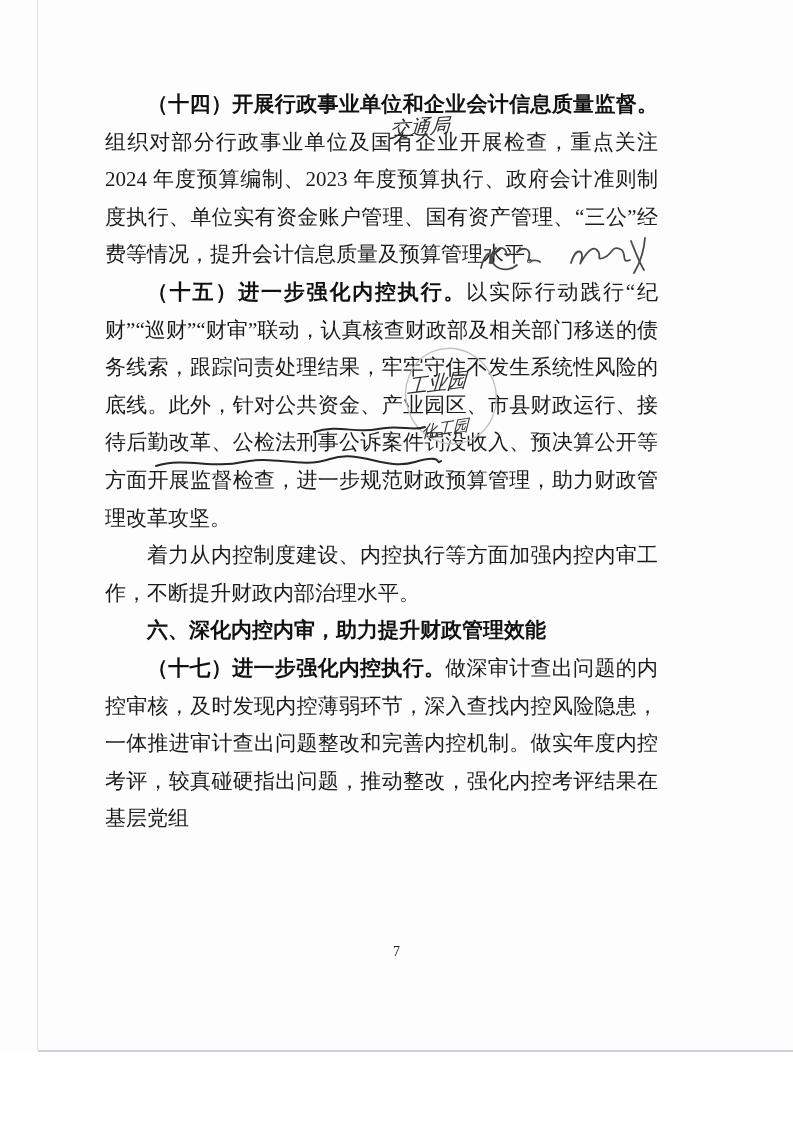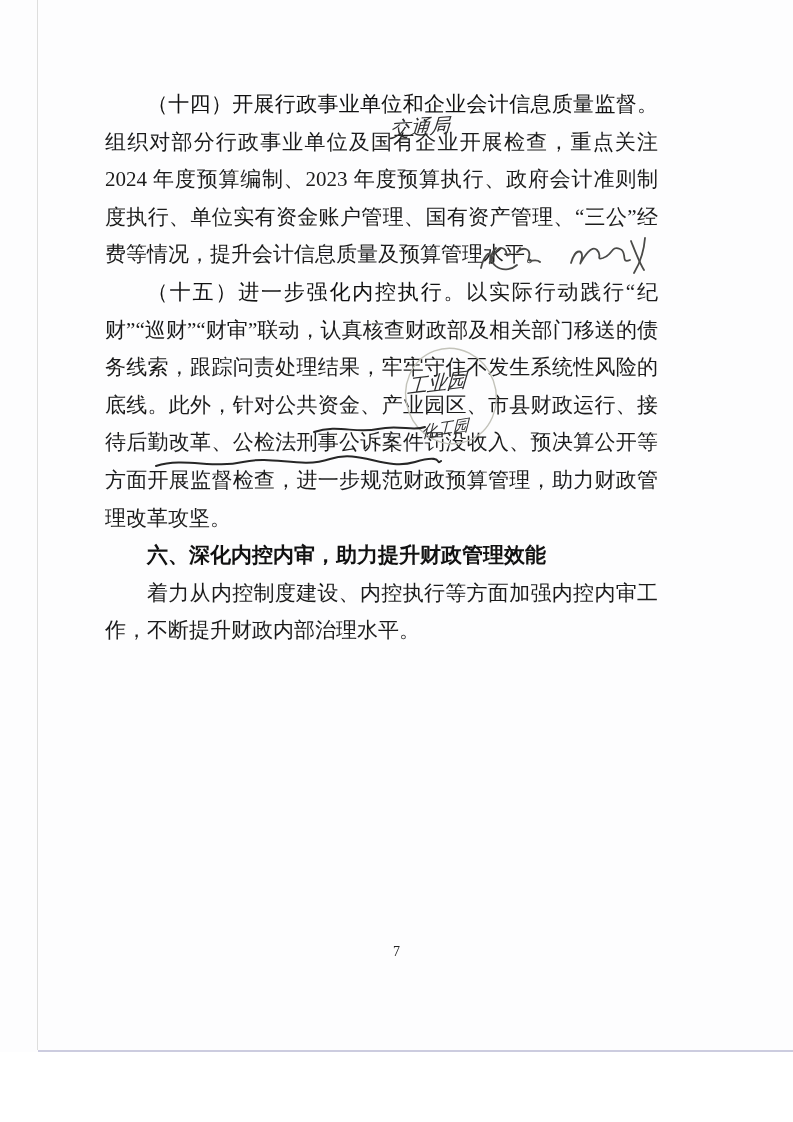--- a/index.html
+++ b/index.html
@@ -8,21 +8,21 @@
   .stage { position:absolute; top:0; left:0; width:793px; height:1122px; background:#ffffff; }
 
   
   .scan-page { position:absolute; top:0; left:0; width:793px; height:1052px; background:#fdfdfe; }
   .scan-edge-left { position:absolute; top:0; left:37px; width:1px; height:1050px; background:#dededd; }
   .scan-edge-bottom { position:absolute; top:1050px; left:38px; width:755px; height:2px; background:#ccccdf; }
 
   .doc-text { position:absolute; top:86px; left:105px; width:553px;
     font-size:21px; line-height:37.6px; color:#1b1b1b; text-align:justify; }
   .para { text-indent:2em; }
-  .para .lead { font-weight:400; color:#111; }
+  .para .lead { font-weight:700; color:#111; }
   .section-head { font-weight:700; color:#111; }
 
   .page-number { position:absolute; top:944px; left:0; width:793px; text-align:center;
     font-size:14px; color:#222; font-family:"Liberation Serif","DejaVu Serif",serif; }
 
   
   .hw { position:absolute; color:#2e2e2e; font-style:italic;
     font-family:"DejaVu Serif","Liberation Serif",serif; white-space:nowrap; }
   .hw-1 { top:114px; left:390px; font-size:20px; transform:rotate(-4deg) skewX(-8deg); }
   .hw-2 { top:370px; left:407px; font-size:20px; transform:rotate(-7deg) skewX(-10deg); }
@@ -38,22 +38,23 @@
 
 <div class="stage">
 
   <div class="scan-page">
     <div class="scan-edge-left"></div>
     <div class="scan-edge-bottom"></div>
 
     <div class="doc-text">
       <div class="para"><span class="lead">（十四）开展行政事业单位和企业会计信息质量监督。</span><span>组织对部分行政事业单位及国有企业开展检查，重点关注 2024 年度预算编制、2023 年度预算执行、政府会计准则制度执行、单位实有资金账户管理、国有资产管理、“三公”经费等情况，提升会计信息质量及预算管理水平。</span></div>
       <div class="para"><span class="lead">（十五）进一步强化内控执行。</span><span>以实际行动践行“纪财”“巡财”“财审”联动，认真核查财政部及相关部门移送的债务线索，跟踪问责处理结果，牢牢守住不发生系统性风险的底线。此外，针对公共资金、产业园区、市县财政运行、接待后勤改革、公检法刑事公诉案件罚没收入、预决算公开等方面开展监督检查，进一步规范财政预算管理，助力财政管理改革攻坚。</span></div>
+      <div class="para">着力从内控制度建设、内控执行等方面加强内控内审工作，不断提升财政内部治理水平。</div>
       <div class="para section-head">六、深化内控内审，助力提升财政管理效能</div>
-      <div class="para">着力从内控制度建设、内控执行等方面加强内控内审工作，不断提升财政内部治理水平。</div>
+      <div class="para"><span class="lead">（十七）进一步强化内控执行。</span><span>做深审计查出问题的内控审核，及时发现内控薄弱环节，深入查找内控风险隐患，一体推进审计查出问题整改和完善内控机制。做实年度内控考评，较真碰硬指出问题，推动整改，强化内控考评结果在基层党组</span></div>
     </div>
 
     <svg class="overlay-svg" viewBox="0 0 793 1052" xmlns="http://www.w3.org/2000/svg">
 
       <ellipse cx="451" cy="396" rx="45" ry="48" transform="rotate(-20 451 396)" fill="none" stroke="#c3c3ba" stroke-width="1.4"></ellipse>
 
       <path d="M314,432 C338,424 356,434 378,429 S412,432 425,427" fill="none" stroke="#262626" stroke-width="2" stroke-linecap="round"></path>
 
       <path d="M156,466 C185,457 212,469 243,462 S300,469 330,459 S385,471 415,462 S435,466 441,461" fill="none" stroke="#262626" stroke-width="2" stroke-linecap="round"></path>
 

